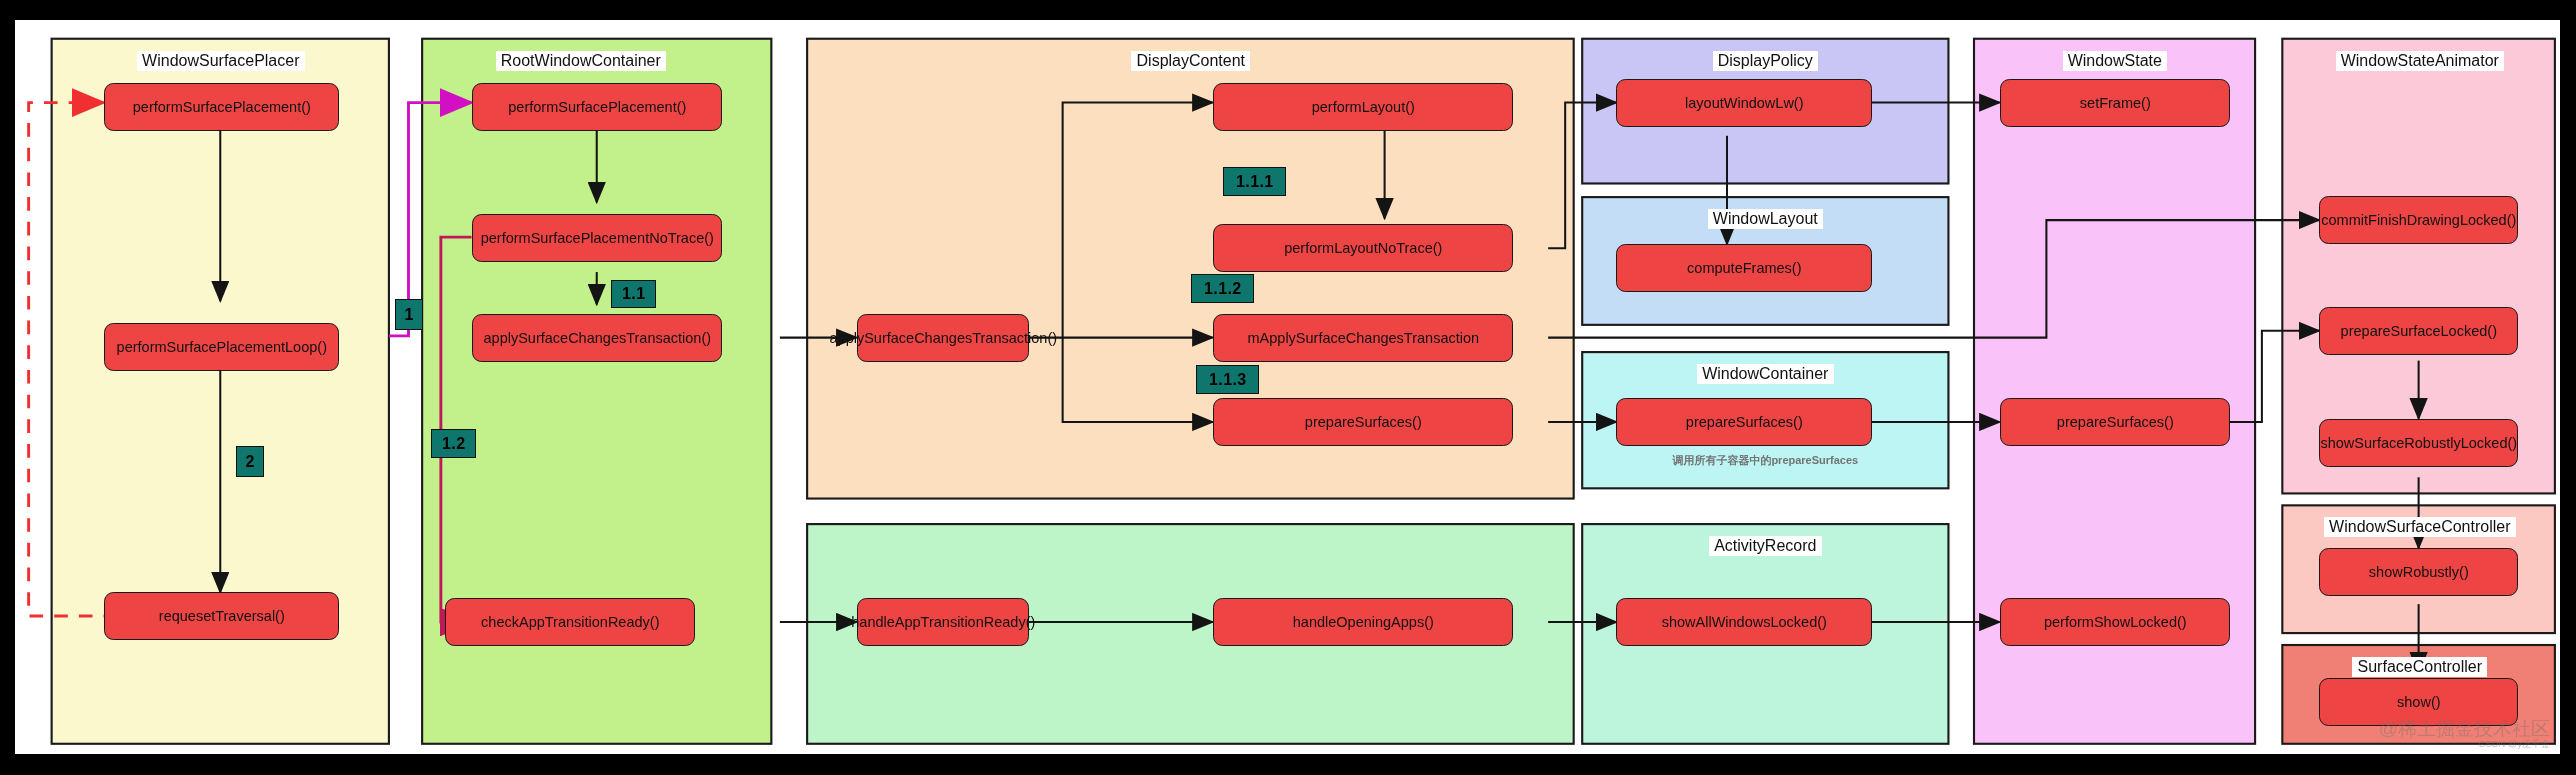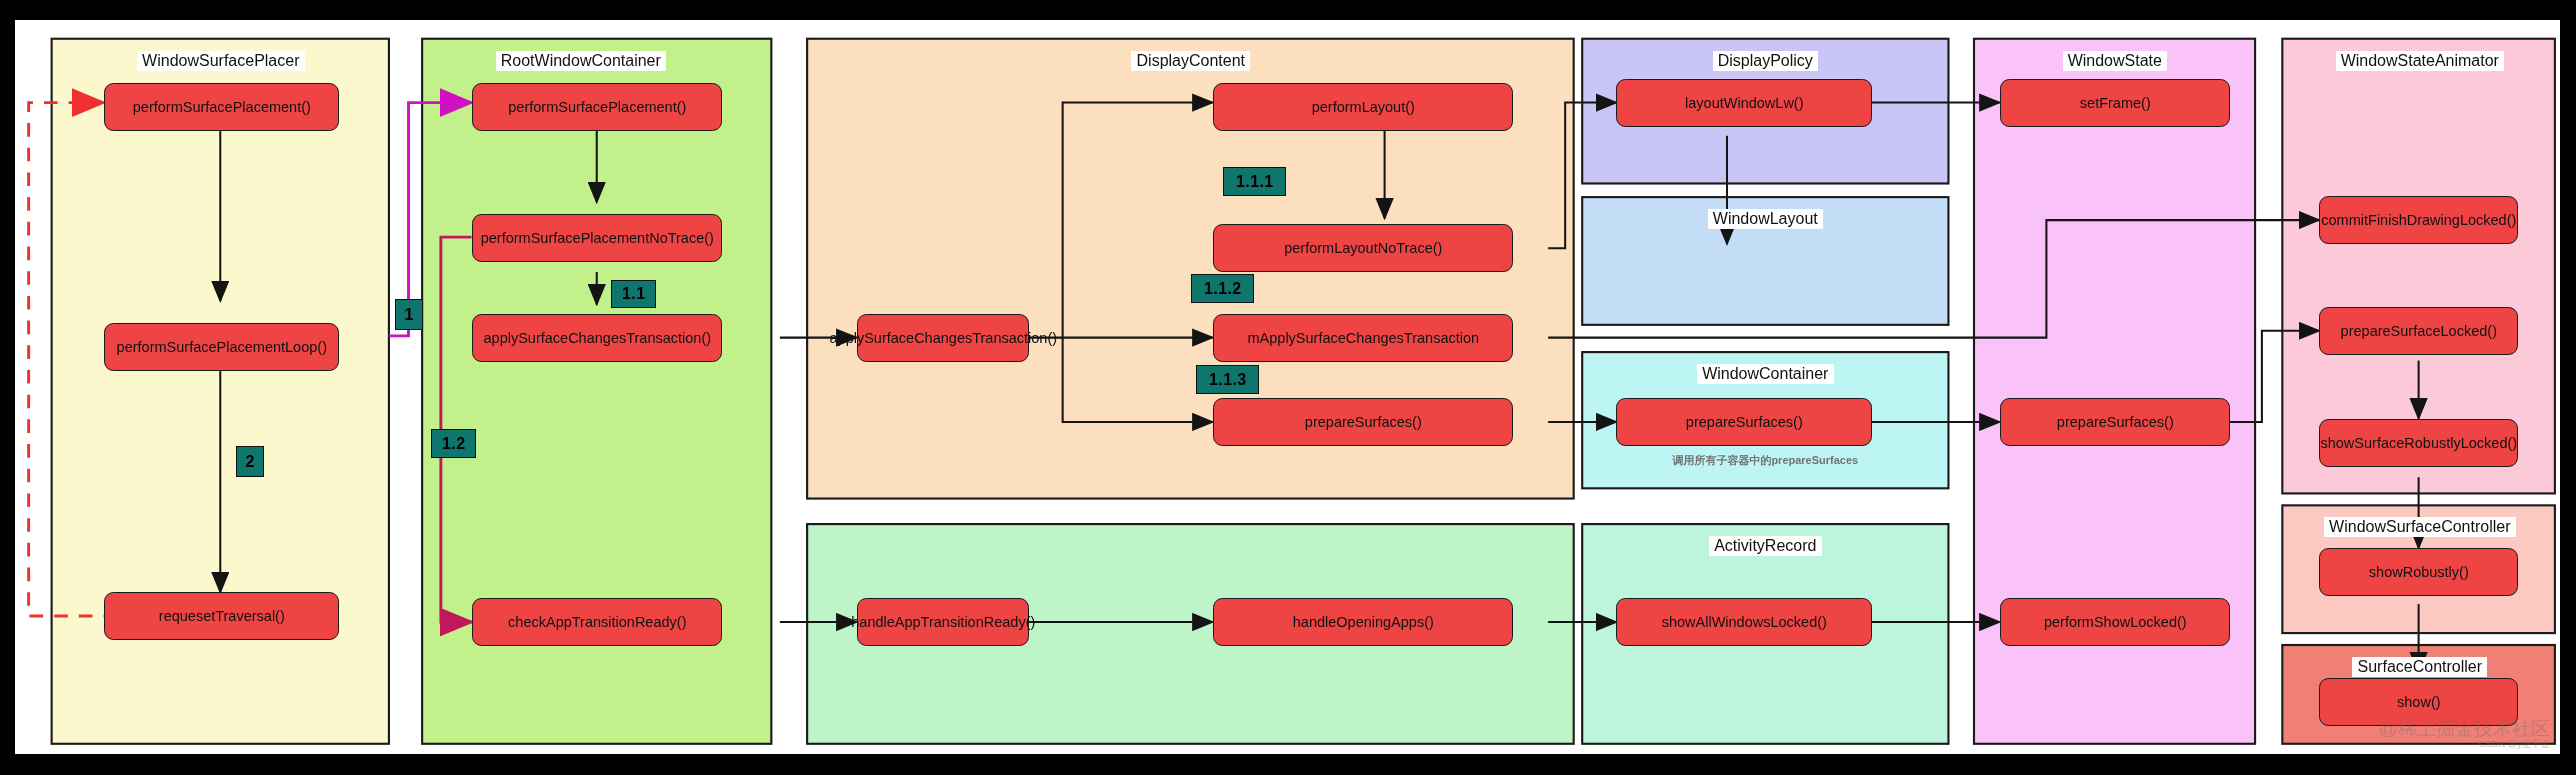--- a/index.html
+++ b/index.html
@@ -126,29 +126,30 @@
     <div class="lane-title" style="left:2268px;top:637px;width:273px"><span>SurfaceController</span></div>
     <div class="lane-title" style="left:1567px;top:516px;width:366px"><span>ActivityRecord</span></div>
 
     <div class="node" style="left:89px;top:63px;width:235px;height:48px">performSurfacePlacement()</div>
     <div class="node" style="left:89px;top:303px;width:235px;height:48px">performSurfacePlacementLoop()</div>
     <div class="node" style="left:89px;top:572px;width:235px;height:48px">requesetTraversal()</div>
 
     <div class="node" style="left:457px;top:63px;width:250px;height:48px">performSurfacePlacement()</div>
     <div class="node" style="left:457px;top:194px;width:250px;height:48px">performSurfacePlacementNoTrace()</div>
     <div class="node" style="left:457px;top:294px;width:250px;height:48px">applySurfaceChangesTransaction()</div>
-    <div class="node" style="left:457px;top:578px;width:250px;height:48px">checkAppTransitionReady()</div>
+    <div class="node" style="left:430px;top:578px;width:250px;height:48px">checkAppTransitionReady()</div>
 
     <div class="node" style="left:842px;top:294px;width:172px;height:48px">applySurfaceChangesTransaction()</div>
     <div class="node" style="left:1198px;top:63px;width:300px;height:48px">performLayout()</div>
     <div class="node" style="left:1198px;top:204px;width:300px;height:48px">performLayoutNoTrace()</div>
     <div class="node" style="left:1198px;top:294px;width:300px;height:48px">mApplySurfaceChangesTransaction</div>
     <div class="node" style="left:1198px;top:378px;width:300px;height:48px">prepareSurfaces()</div>
 
     <div class="node" style="left:1601px;top:59px;width:256px;height:48px">layoutWindowLw()</div>
+    <div class="node" style="left:1601px;top:224px;width:256px;height:48px">computeFrames()</div>
     <div class="node" style="left:1601px;top:378px;width:256px;height:48px">prepareSurfaces()</div>
     <div class="note" style="left:1567px;top:433px;width:366px">调用所有子容器中的prepareSurfaces</div>
 
     <div class="node" style="left:1985px;top:59px;width:230px;height:48px">setFrame()</div>
     <div class="node" style="left:1985px;top:378px;width:230px;height:48px">prepareSurfaces()</div>
     <div class="node" style="left:1985px;top:578px;width:230px;height:48px">performShowLocked()</div>
 
     <div class="node" style="left:2304px;top:176px;width:199px;height:48px">commitFinishDrawingLocked()</div>
     <div class="node" style="left:2304px;top:287px;width:199px;height:48px">prepareSurfaceLocked()</div>
     <div class="node" style="left:2304px;top:399px;width:199px;height:48px">showSurfaceRobustlyLocked()</div>

